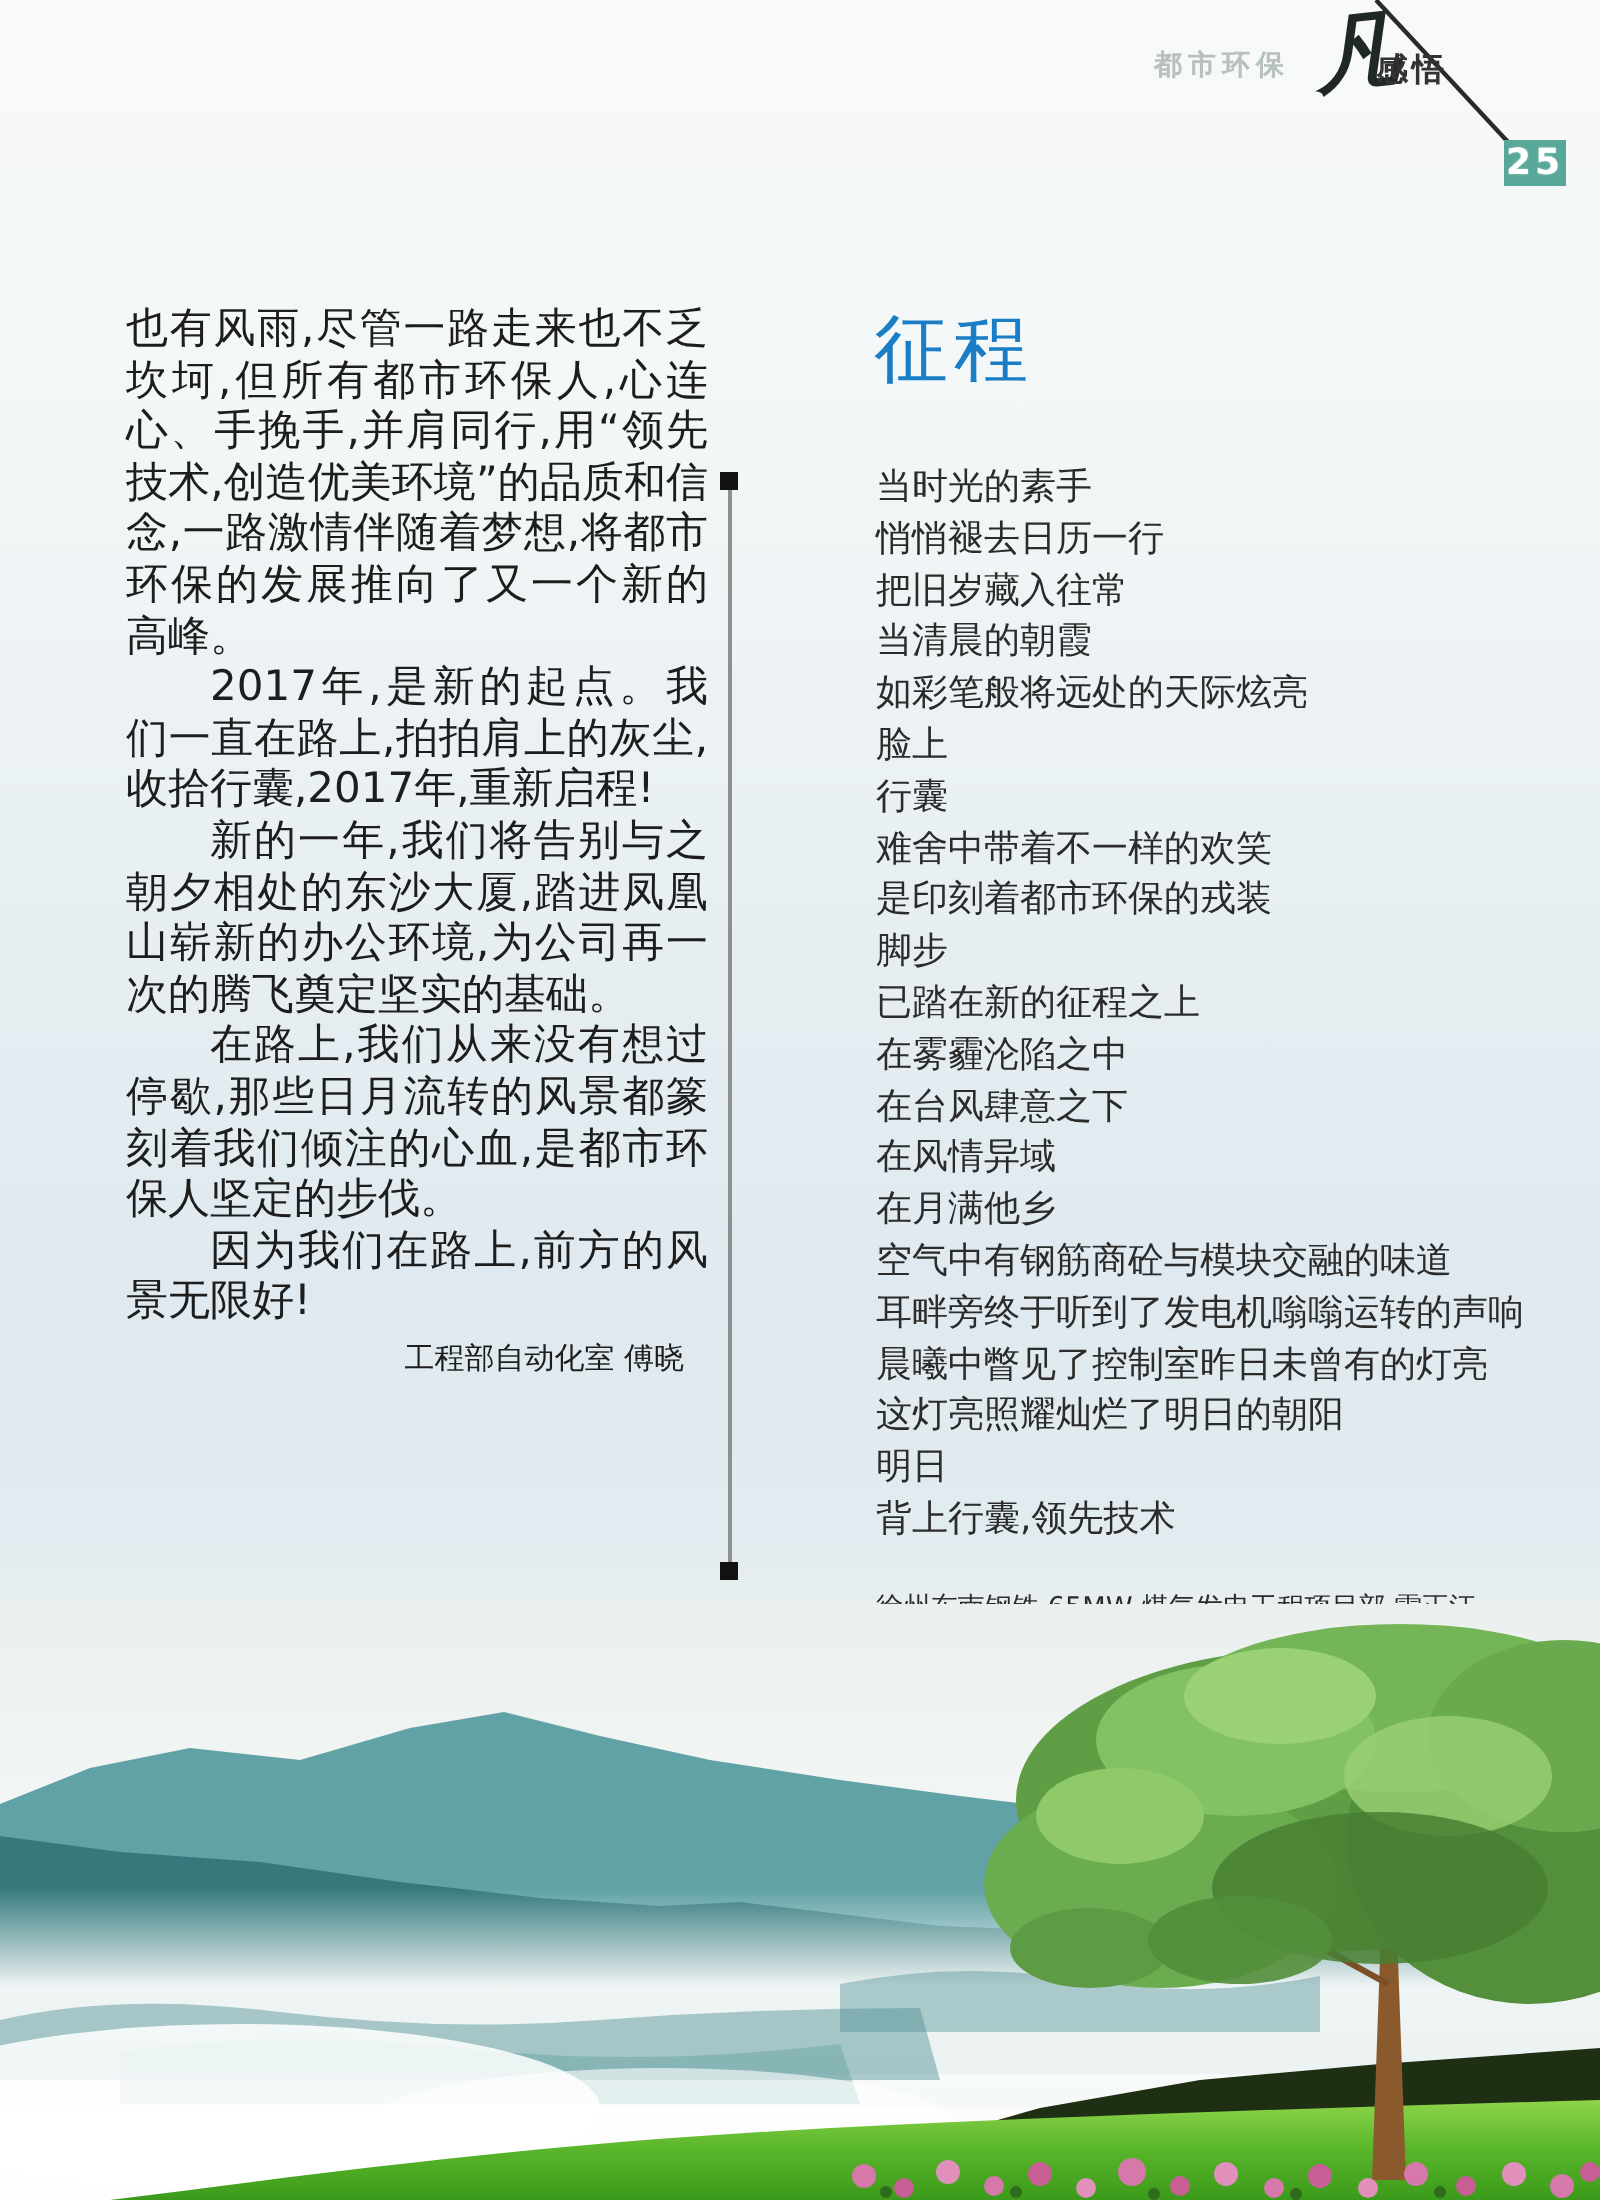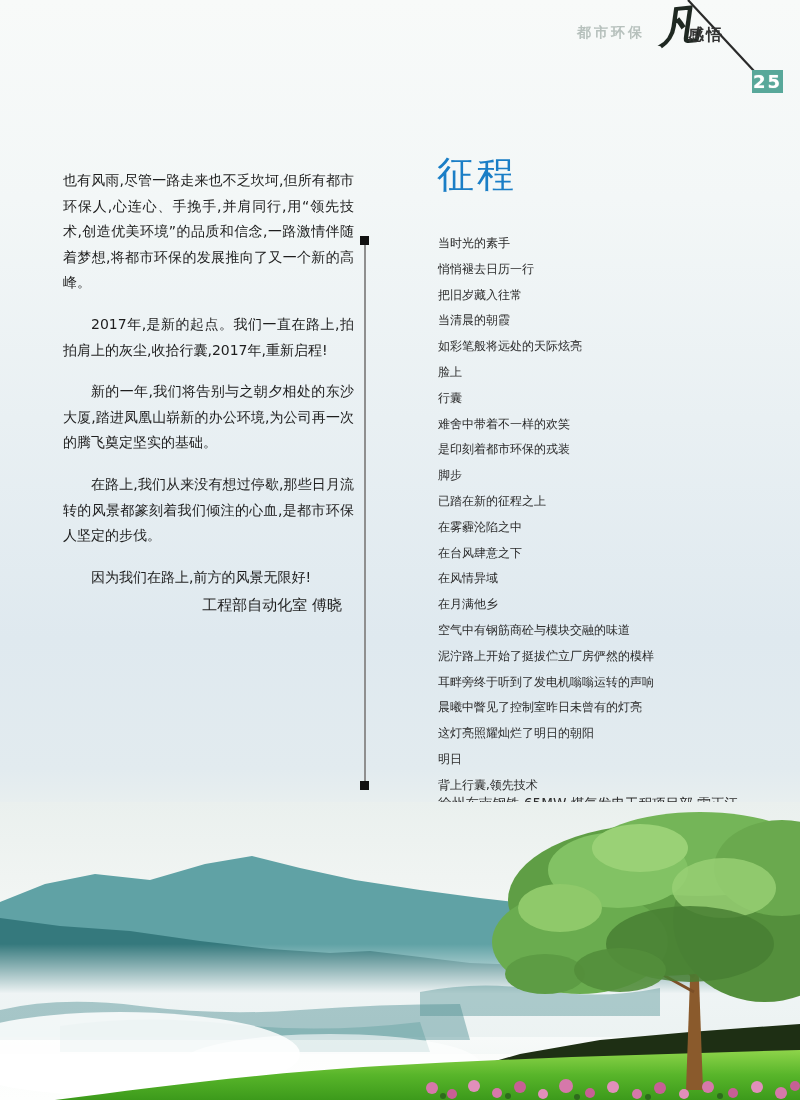--- a/index.html
+++ b/index.html
@@ -52,24 +52,23 @@
     color: #ffffff; font-size: 18px; font-weight: bold; letter-spacing: 2px;
     text-shadow: 0 0 1px rgba(255,255,255,0.6);
   }
 
   
   .article-col {
     position: absolute; left: 63px; top: 152px; width: 291px;
     color: #1d1d1d;
   }
   .para {
-    font-size: 14px; line-height: 25.6px;
+    font-size: 21px; line-height: 25.6px;
     text-align: justify; text-justify: inter-ideograph;
     text-indent: 2em;
-    margin-top: 16px;
   }
   .para:first-child { text-indent: 0; }
   .article-signature {
     margin-top: 6px; padding-right: 12px;
     font-size: 15px; text-align: right; color: #1d1d1d;
   }
 
   
   .divider {
     position: absolute; left: 364px; top: 240px;
@@ -84,21 +83,21 @@
   
   .poem-title {
     position: absolute; left: 437px; top: 150px;
     font-size: 37px; font-weight: normal; letter-spacing: 3px;
     color: #1a7ec6;
   }
   .poem-lines {
     position: absolute; left: 438px; top: 231px; width: 330px;
   }
   .poem-line {
-    font-size: 12px; line-height: 25.8px; color: #2b2b2b;
+    font-size: 18px; line-height: 25.8px; color: #2b2b2b;
     white-space: nowrap;
   }
   .poem-attribution {
     position: absolute; left: 438px; top: 795px; width: 350px;
     font-size: 13.6px; color: #2b2b2b;
   }
 
   
   .photo {
     position: absolute; left: 0; top: 802px; width: 800px; height: 298px;
@@ -147,21 +146,20 @@
       <div class="poem-line">行囊</div>
       <div class="poem-line">难舍中带着不一样的欢笑</div>
       <div class="poem-line">是印刻着都市环保的戎装</div>
       <div class="poem-line">脚步</div>
       <div class="poem-line">已踏在新的征程之上</div>
       <div class="poem-line">在雾霾沦陷之中</div>
       <div class="poem-line">在台风肆意之下</div>
       <div class="poem-line">在风情异域</div>
       <div class="poem-line">在月满他乡</div>
       <div class="poem-line">空气中有钢筋商砼与模块交融的味道</div>
-      <div class="poem-line">泥泞路上开始了挺拔伫立厂房俨然的模样</div>
       <div class="poem-line">耳畔旁终于听到了发电机嗡嗡运转的声响</div>
       <div class="poem-line">晨曦中瞥见了控制室昨日未曾有的灯亮</div>
       <div class="poem-line">这灯亮照耀灿烂了明日的朝阳</div>
       <div class="poem-line">明日</div>
       <div class="poem-line">背上行囊,领先技术</div>
     </div>
   <div class="poem-attribution">徐州东南钢铁 65MW 煤气发电工程项目部 雷正江</div>
 
   <div class="photo">
     <svg viewBox="0 0 800 298" preserveAspectRatio="none">

